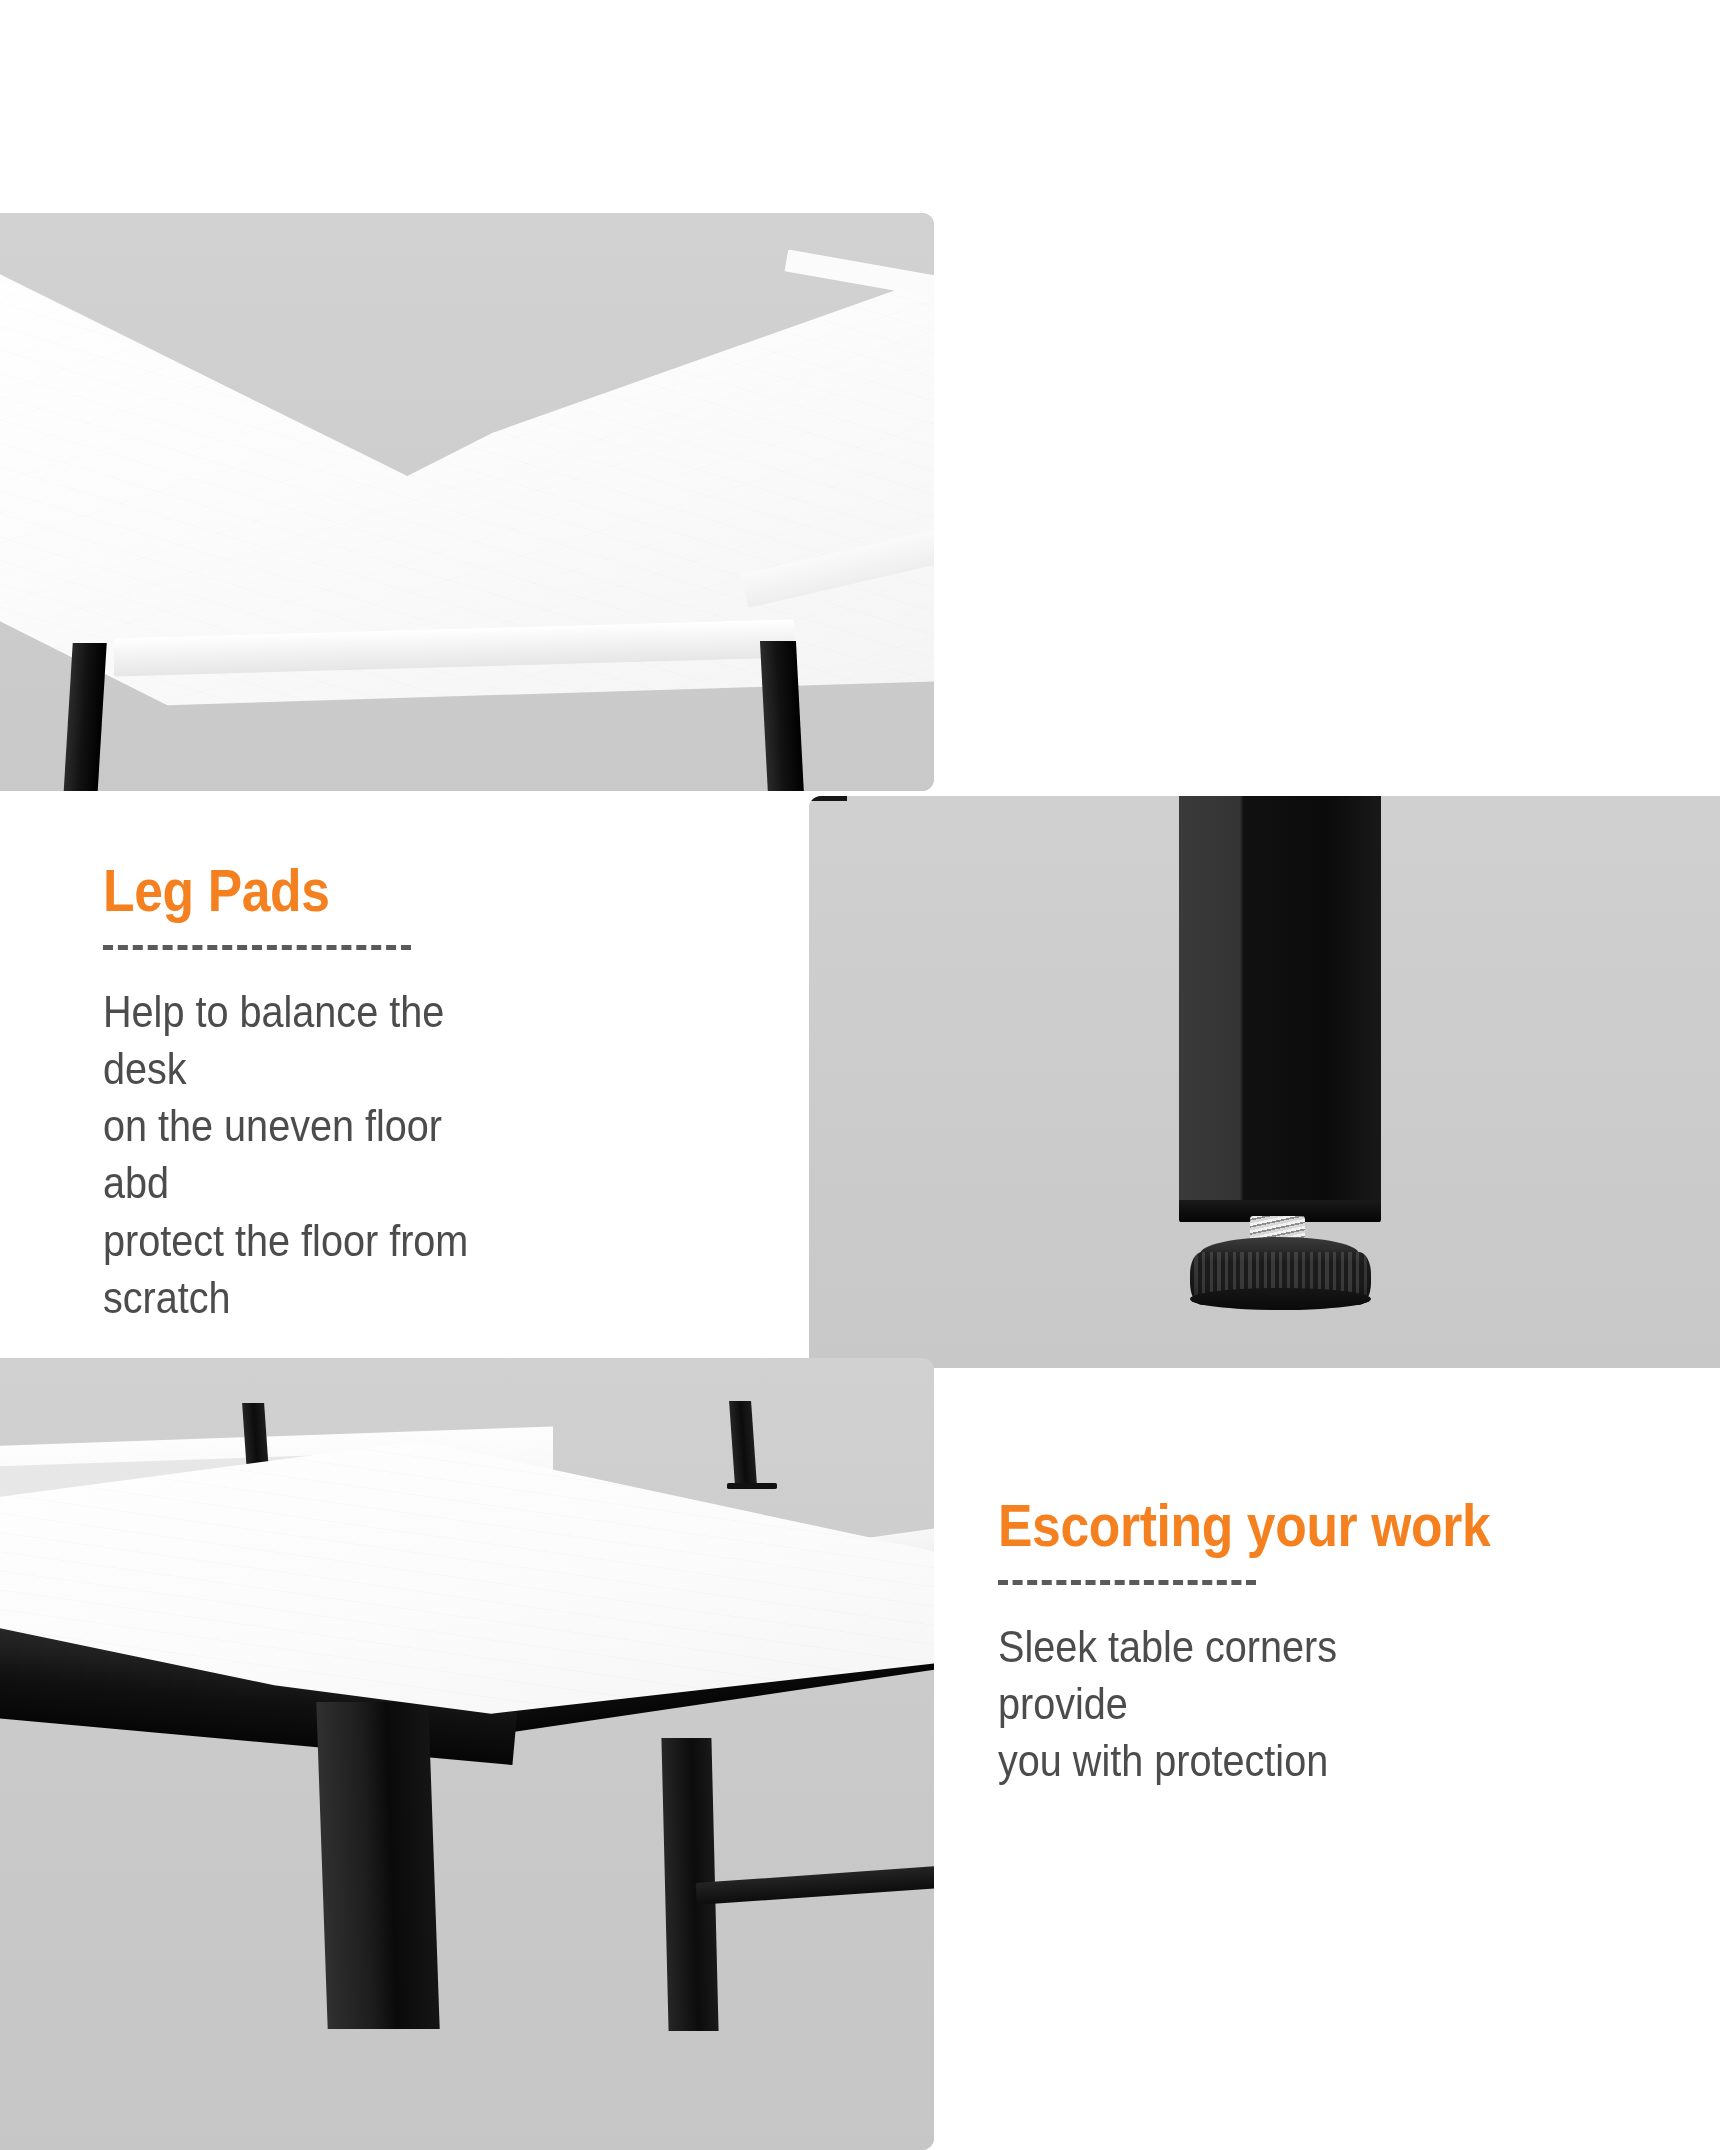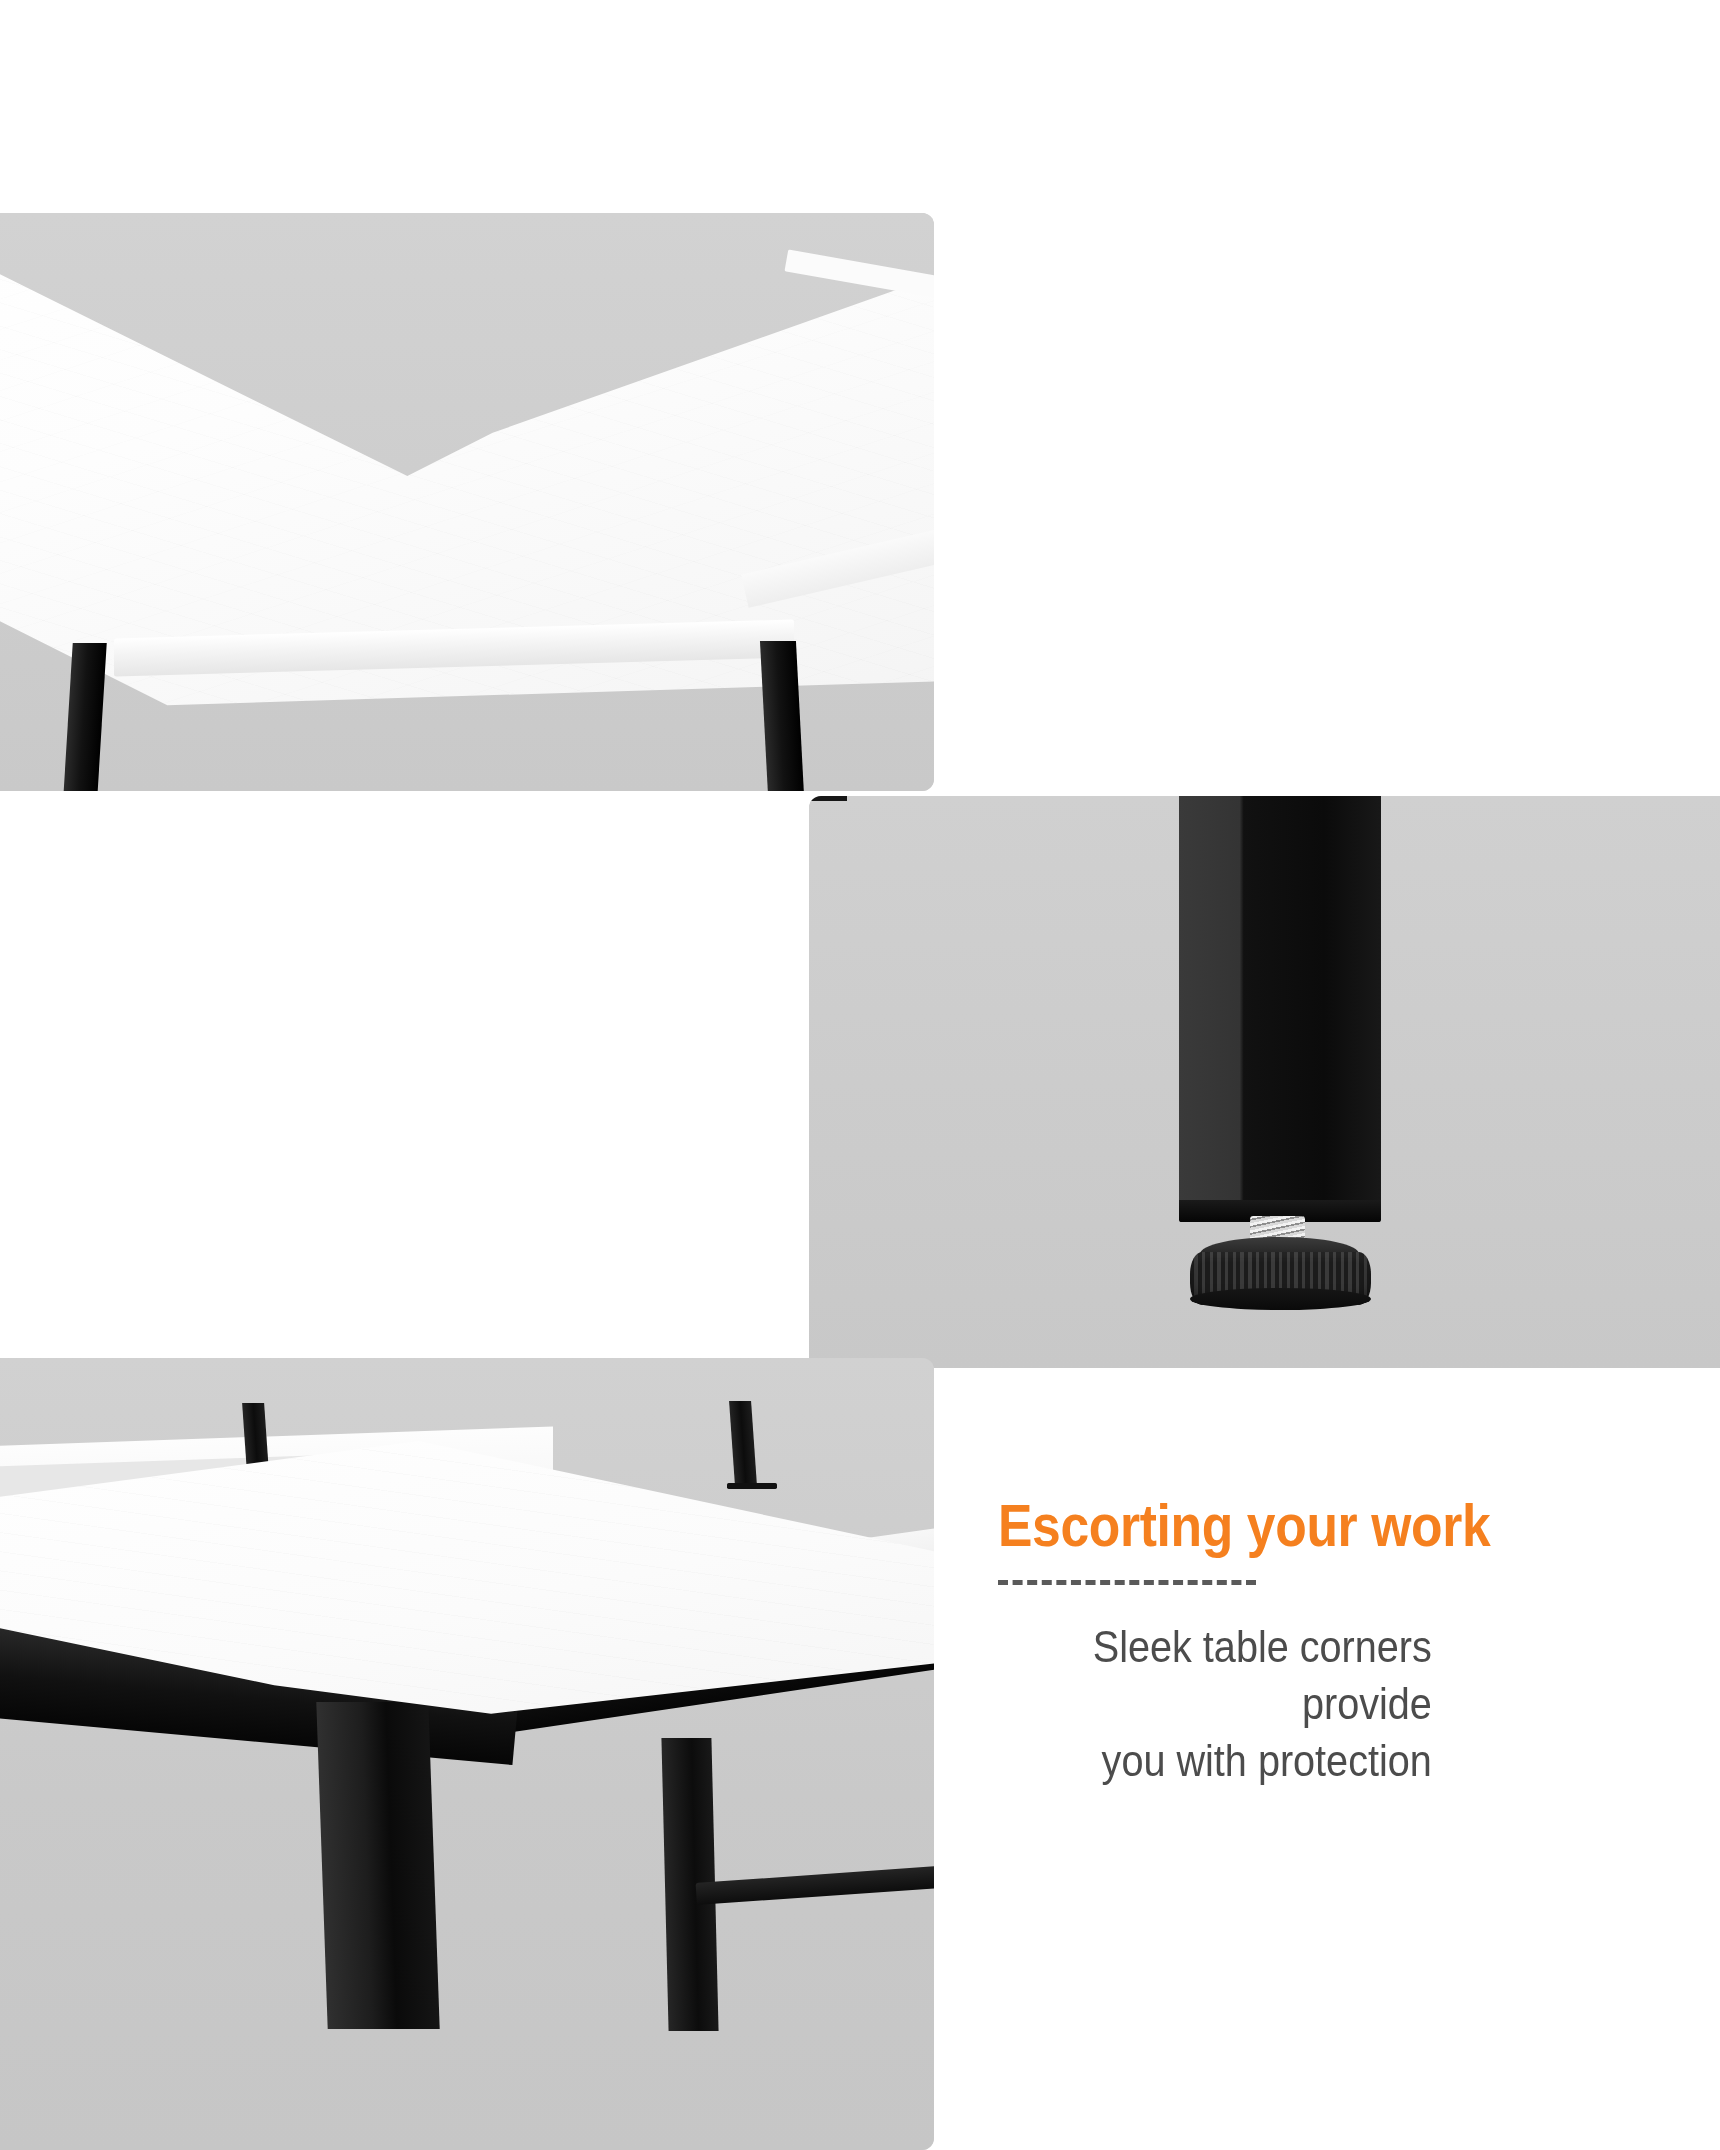--- a/index.html
+++ b/index.html
@@ -405,21 +405,21 @@
 
   #text-bevel   { left: 1024px; top: 318px; }
   #text-bevel   .feature-title { font-size: 60px; }
   #text-bevel   .feature-desc  { font-size: 44px; width: 482px; }
 
   #text-legpad  { left: 103px;  top: 860px; }
   #text-legpad  .feature-title { font-size: 60px; }
   #text-legpad  .feature-desc  { font-size: 44px; width: 447px; }
   #text-legpad  .divider       { width: 308px; }
 
-  #text-escort  { left: 998px; top: 1495px; text-align: right; }
+  #text-escort  { left: 998px; top: 1495px; }
   #text-escort  .feature-title { font-size: 60px; }
   #text-escort  .feature-desc  { font-size: 44px; width: 482px; }
   #text-escort  .divider       { width: 258px; }
 </style>
 </head>
 <body>
 
 <div class="stage">
 
   <div class="photo-panel" id="panel-bevel">
@@ -427,20 +427,28 @@
     <div class="top-surface"></div>
     <div class="grain"></div>
     <div class="far-strip"></div>
     <div class="edge-band-r"></div>
     <div class="edge-band"></div>
     <div class="leg left"></div>
     <div class="leg right"></div>
   </div>
 
 
+  <div class="text-block" id="text-legpad">
+    <h2 class="feature-title" style="color: rgb(245, 128, 31);">Leg Pads</h2>
+    <div class="divider" style="border-top-color: rgb(90, 90, 90);"></div>
+    <p class="feature-desc" style="color: rgb(76, 76, 76);">Help to balance the desk
+on the uneven floor abd
+protect the floor from
+scratch</p>
+  </div>
 
   <div class="photo-panel" id="panel-legpad">
     <div class="bg"></div>
     <div class="neighbour-leg"></div>
     <div class="leg-body"></div>
     <div class="leg-foot-face"></div>
     <div class="screw"></div>
     <div class="pad-top"></div>
     <div class="pad-ribs"></div>
     <div class="pad-bottom"></div>

